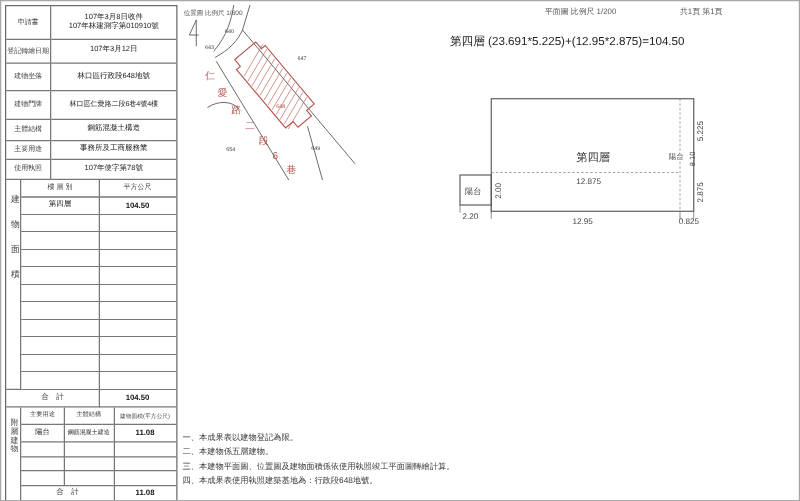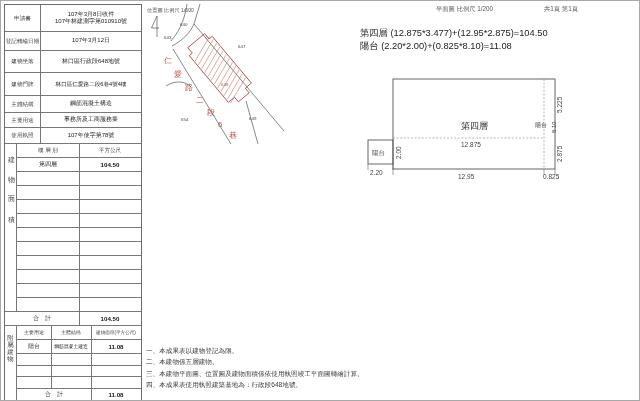--- a/index.html
+++ b/index.html
@@ -139,22 +139,21 @@
       <text x="31" y="74">愛</text>
       <text x="42" y="87">路</text>
       <text x="53" y="100">二</text>
       <text x="64" y="112">段</text>
       <text x="75" y="124">6</text>
       <text x="86" y="135">巷</text>
     </g>
   </svg>
 
   <div id="formulas">
-    <div>第四層 (12.875*3.477)+(12.95*2.875)=104.50</div>
-    <div>陽台 (2.20*2.00)+(0.825*8.10)=11.08</div>
+    <div>第四層 (23.691*5.225)+(12.95*2.875)=104.50</div>
   </div>
 
   <svg style="position:absolute;left:356px;top:68px" width="240" height="118" viewBox="0 0 240 118">
     <rect x="36" y="10" width="162" height="90" class="plan-line"></rect>
     <rect x="11" y="71" width="25" height="24" class="plan-line"></rect>
     <line x1="187" y1="10" x2="187" y2="100" class="plan-dash"></line>
     <line x1="36" y1="69" x2="187" y2="69" class="plan-dash"></line>
     <g>
       <line x1="36" y1="100" x2="36" y2="106" class="plan-tick"></line>
       <line x1="187" y1="100" x2="187" y2="106" class="plan-tick"></line>

